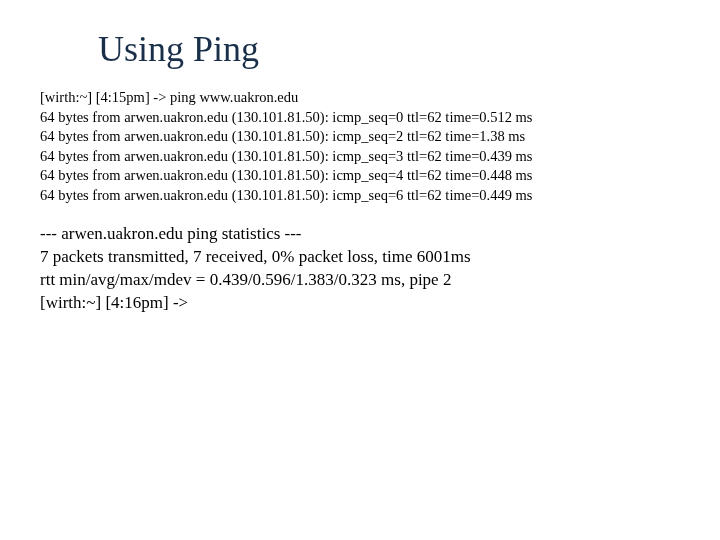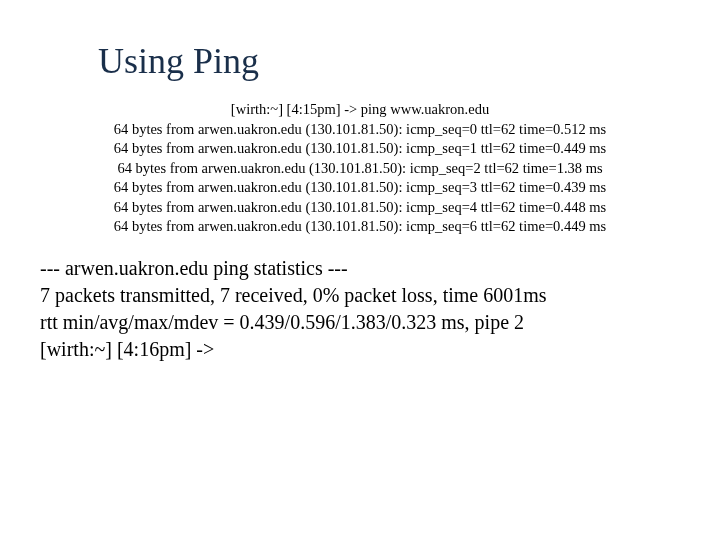--- a/index.html
+++ b/index.html
@@ -6,59 +6,56 @@
       margin: 0;
       padding: 0;
       width: 720px;
       height: 540px;
       background: white;
       font-family: "Times New Roman", Times, serif;
       overflow: hidden;
     }
     .container {
       padding: 28px 40px 40px 40px;
-      margin-top: 12px;
     }
     .title {
       font-size: 36px;
       font-weight: normal;
       color: #1a2f4a;
       margin: 0 0 18px 58px;
     }
     .terminal-block {
       font-size: 14.5px;
       line-height: 1.35;
       color: #000;
       white-space: nowrap;
     }
     .terminal-block .line {
       display: block;
-      text-align: center;
     }
     .stats-block {
       margin-top: 18px;
-      font-size: 20px;
+      font-size: 17px;
       line-height: 1.35;
       color: #000;
       white-space: nowrap;
     }
     .stats-block .line {
       display: block;
     }
   </style>
 </head>
 <body>
 
 <div class="container">
   <h1 class="title">Using Ping</h1>
 
   <div class="terminal-block">
     <span class="line">[wirth:~] [4:15pm] -&gt; ping www.uakron.edu</span>
     <span class="line">64 bytes from arwen.uakron.edu (130.101.81.50): icmp_seq=0 ttl=62 time=0.512 ms</span>
-    <span class="line">64 bytes from arwen.uakron.edu (130.101.81.50): icmp_seq=1 ttl=62 time=0.449 ms</span>
     <span class="line">64 bytes from arwen.uakron.edu (130.101.81.50): icmp_seq=2 ttl=62 time=1.38 ms</span>
     <span class="line">64 bytes from arwen.uakron.edu (130.101.81.50): icmp_seq=3 ttl=62 time=0.439 ms</span>
     <span class="line">64 bytes from arwen.uakron.edu (130.101.81.50): icmp_seq=4 ttl=62 time=0.448 ms</span>
     <span class="line">64 bytes from arwen.uakron.edu (130.101.81.50): icmp_seq=6 ttl=62 time=0.449 ms</span>
   </div>
 
   <div class="stats-block">
     <span class="line">--- arwen.uakron.edu ping statistics ---</span>
     <span class="line">7 packets transmitted, 7 received, 0% packet loss, time 6001ms</span>
     <span class="line">rtt min/avg/max/mdev = 0.439/0.596/1.383/0.323 ms, pipe 2</span>

